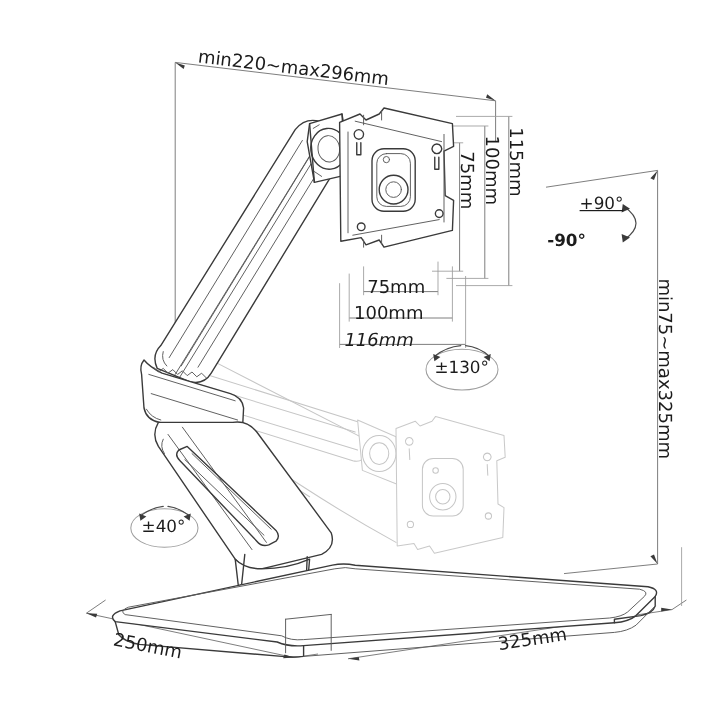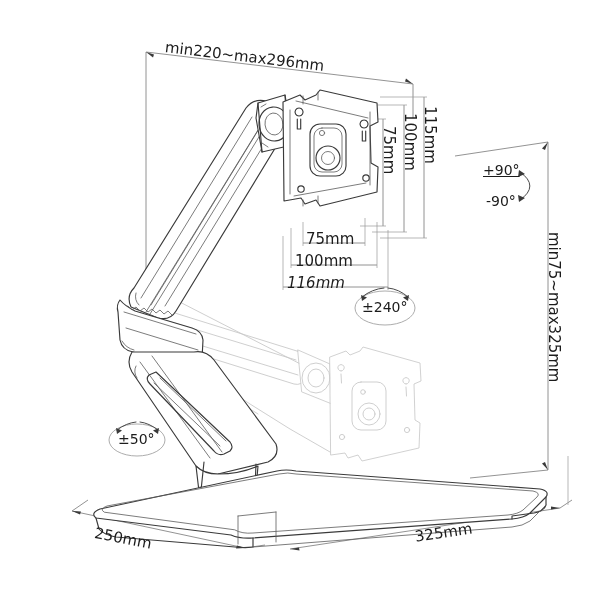--- a/index.html
+++ b/index.html
@@ -296,17 +296,17 @@
   <div class="lbl lbl-dim" style="left:306px; top:232px;">75mm</div>
   <div class="lbl lbl-dim" style="left:295px; top:254px;">100mm</div>
   <div class="lbl lbl-dim" style="left:287px; top:276px;font-style:italic;">116mm</div>
 
   <div class="lbl lbl-dim rotv" style="left:561px; top:232px; transform: rotate(90deg);">min75~max325mm</div>
 
   <div class="lbl lbl-dim" style="left:96px; top:526px; transform: rotate(11deg); transform-origin: left top;">250mm</div>
   <div class="lbl lbl-dim" style="left:414px; top:530px; transform: rotate(-8.5deg); transform-origin: left top;">325mm</div>
 
   <div class="lbl lbl-ang" style="left:483px; top:163px;text-decoration:underline;">+90°</div>
-  <div class="lbl lbl-ang" style="left:486px; top:194px;">-90°</div>
-  <div class="lbl lbl-ang" style="left:362px; top:300px;">±240°</div>
-  <div class="lbl lbl-ang" style="left:118px; top:432px;">±50°</div>
+  <div class="lbl lbl-ang" style="left:456px; top:194px;font-weight:bold;">-90°</div>
+  <div class="lbl lbl-ang" style="left:362px; top:300px;">±130°</div>
+  <div class="lbl lbl-ang" style="left:118px; top:432px;">±40°</div>
 
 </div>
 
 </body></html>

